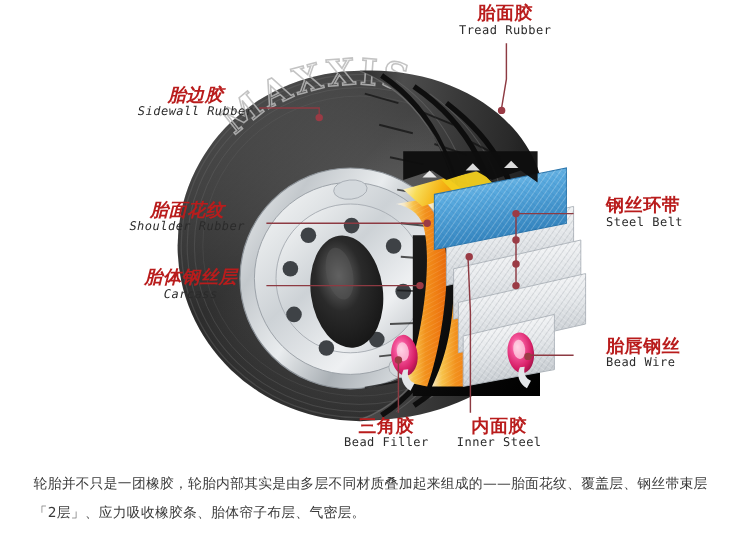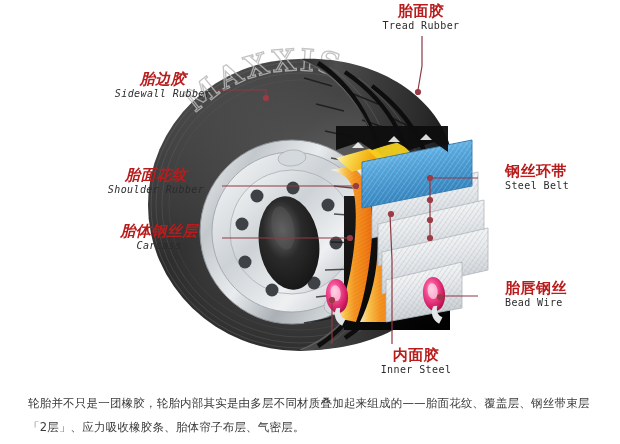--- a/index.html
+++ b/index.html
@@ -390,20 +390,24 @@
   <div class="callout left-align" id="lbl-steel">
     <span class="cn">钢丝环带</span>
     <span class="en">Steel Belt</span>
   </div>
 
   <div class="callout left-align" id="lbl-bead-wire">
     <span class="cn">胎唇钢丝</span>
     <span class="en">Bead Wire</span>
   </div>
 
+  <div class="callout center-align" id="lbl-filler">
+    <span class="cn">三角胶</span>
+    <span class="en">Bead Filler</span>
+  </div>
 
   <div class="callout center-align" id="lbl-liner">
     <span class="cn">内面胶</span>
     <span class="en">Inner Steel</span>
   </div>
 
   <div id="caption">轮胎并不只是一团橡胶，轮胎内部其实是由多层不同材质叠加起来组成的——胎面花纹、覆盖层、钢丝带束层「2层」、应力吸收橡胶条、胎体帘子布层、气密层。</div>
 
 </div>
 

